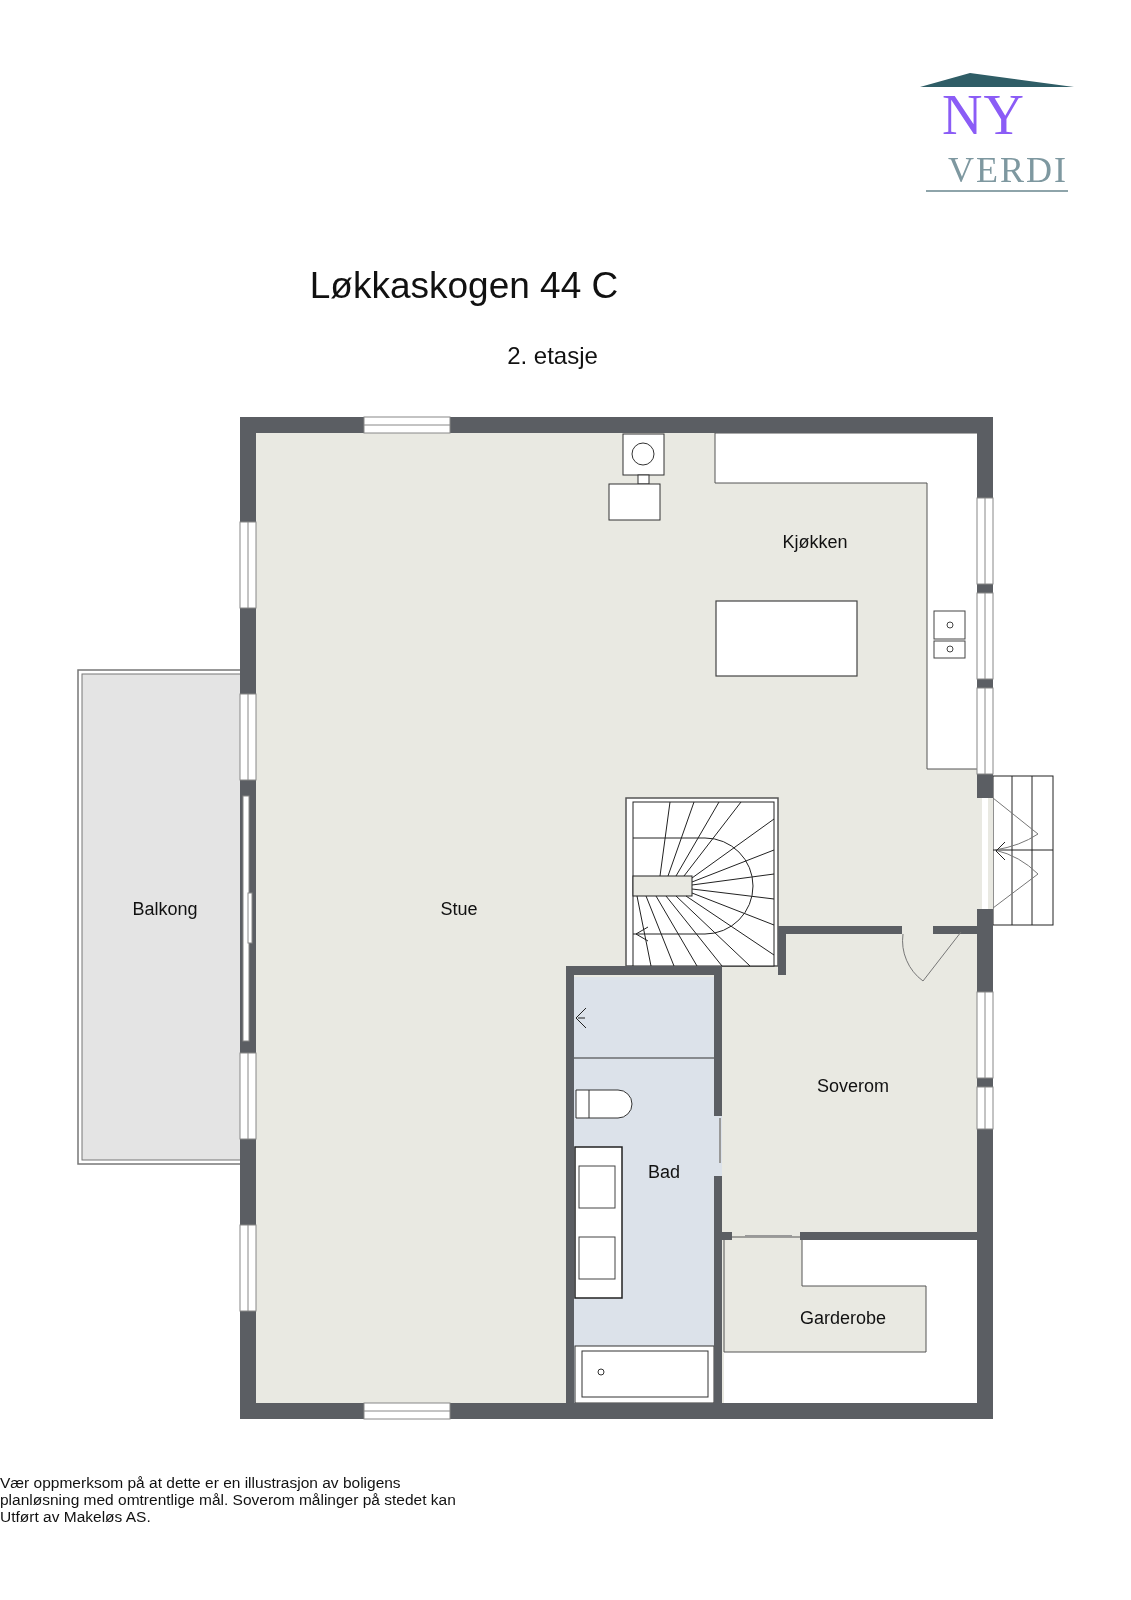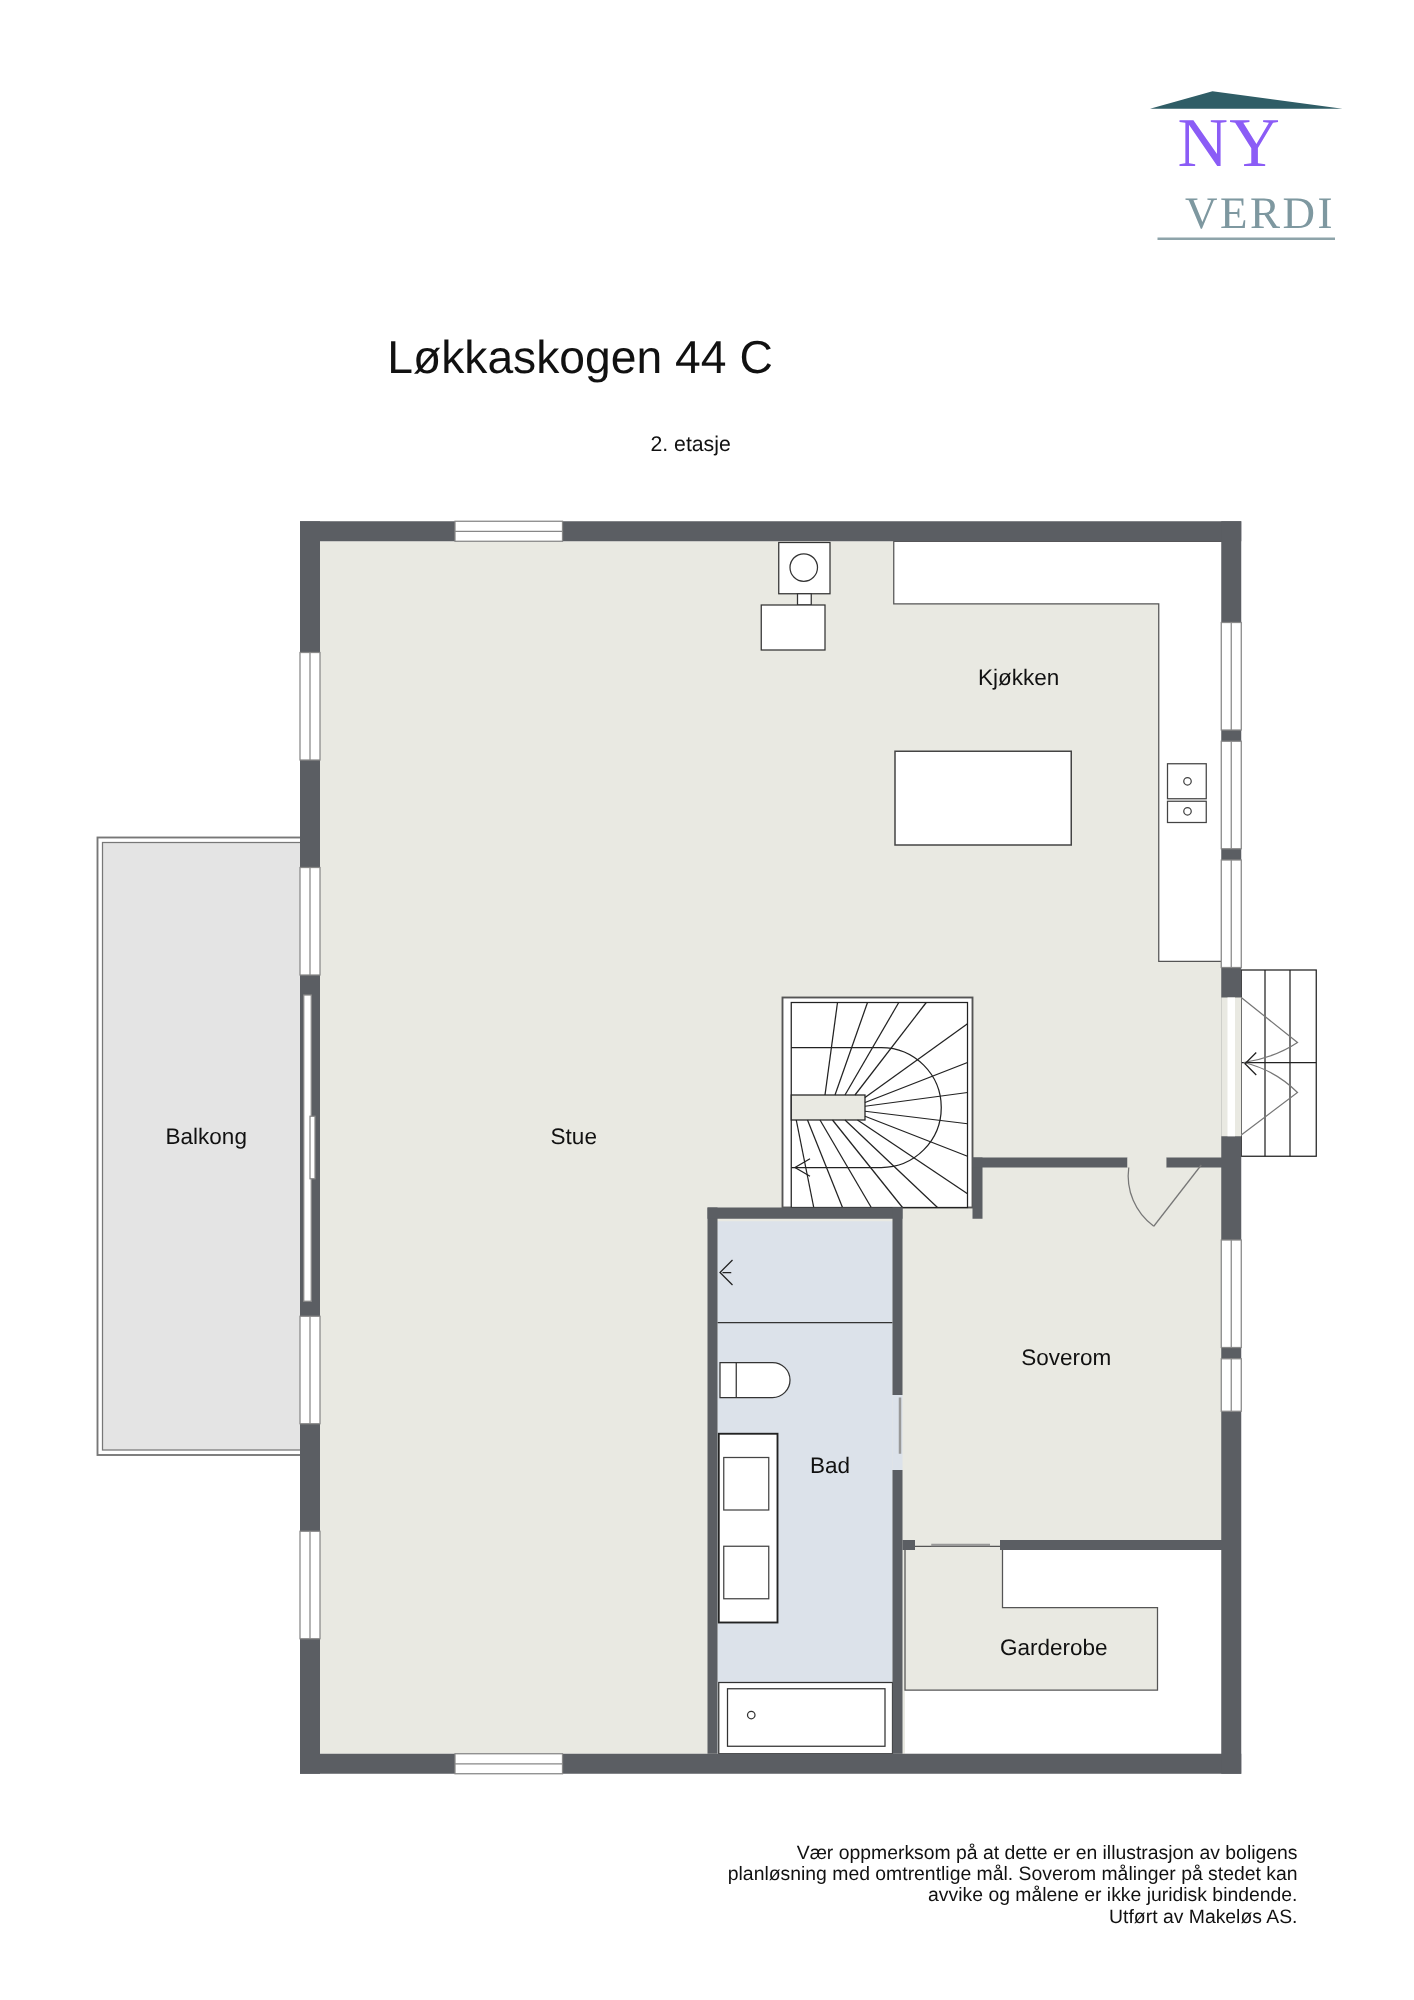--- a/index.html
+++ b/index.html
@@ -8,24 +8,24 @@
   .logo { position: absolute; left: 918px; top: 70px; width: 160px; height: 130px; }
   .logo-ny { position: absolute; left: 24px; top: 10px; font-family: "Liberation Serif", serif;
              font-size: 56px; color: #8b5cf6; letter-spacing: 1px; line-height: 70px; }
   .logo-verdi { position: absolute; left: 8px; top: 82px; font-family: "Liberation Serif", serif;
                 font-size: 36px; color: #7e98a0; letter-spacing: 2px; line-height: 36px; margin-left: 22px; }
   .logo-roof { position: absolute; left: 0; top: 0; }
   .logo-rule { position: absolute; left: 8px; top: 120px; width: 142px; height: 2px; background: #8ea4aa; }
   .title { position: absolute; left: 0; width: 928px; top: 266px; text-align: center;
            font-size: 37px; line-height: 40px; }
   .subtitle { position: absolute; left: 0; width: 1105px; top: 341px; text-align: center;
-              font-size: 17px; line-height: 30px; }
+              font-size: 24px; line-height: 30px; }
   .plan { position: absolute; left: 0; top: 0; }
   .room-label { font-family: "Liberation Sans", sans-serif; font-size: 18px; fill: #111; }
-  .disclaimer { position: absolute; left: 0; width: 1038px; top: 1474px; text-align: right;
+  .disclaimer { position: absolute; left: 0; width: 1038px; top: 1474px; text-align: left;
                 font-size: 15.5px; line-height: 17px; }
 </style>
 </head>
 <body>
 
 <div class="logo">
   <svg class="logo-roof" width="160" height="20">
     <polygon points="2,17 52,3 156,17" fill="#2f5d66"></polygon>
   </svg>
   <div class="logo-ny">NY</div>
@@ -192,15 +192,14 @@
     <text class="room-label" text-anchor="middle" x="165" y="915">Balkong</text>
     <text class="room-label" text-anchor="middle" x="853" y="1092">Soverom</text>
     <text class="room-label" text-anchor="middle" x="664" y="1178">Bad</text>
     <text class="room-label" text-anchor="middle" x="843" y="1324">Garderobe</text>
   </g>
 </svg>
 
 <div class="disclaimer">
   <div>Vær oppmerksom på at dette er en illustrasjon av boligens</div>
   <div>planløsning med omtrentlige mål. Soverom målinger på stedet kan</div>
-  <div>avvike og målene er ikke juridisk bindende.</div>
   <div>Utført av Makeløs AS.</div>
 </div>
 
 </body></html>

